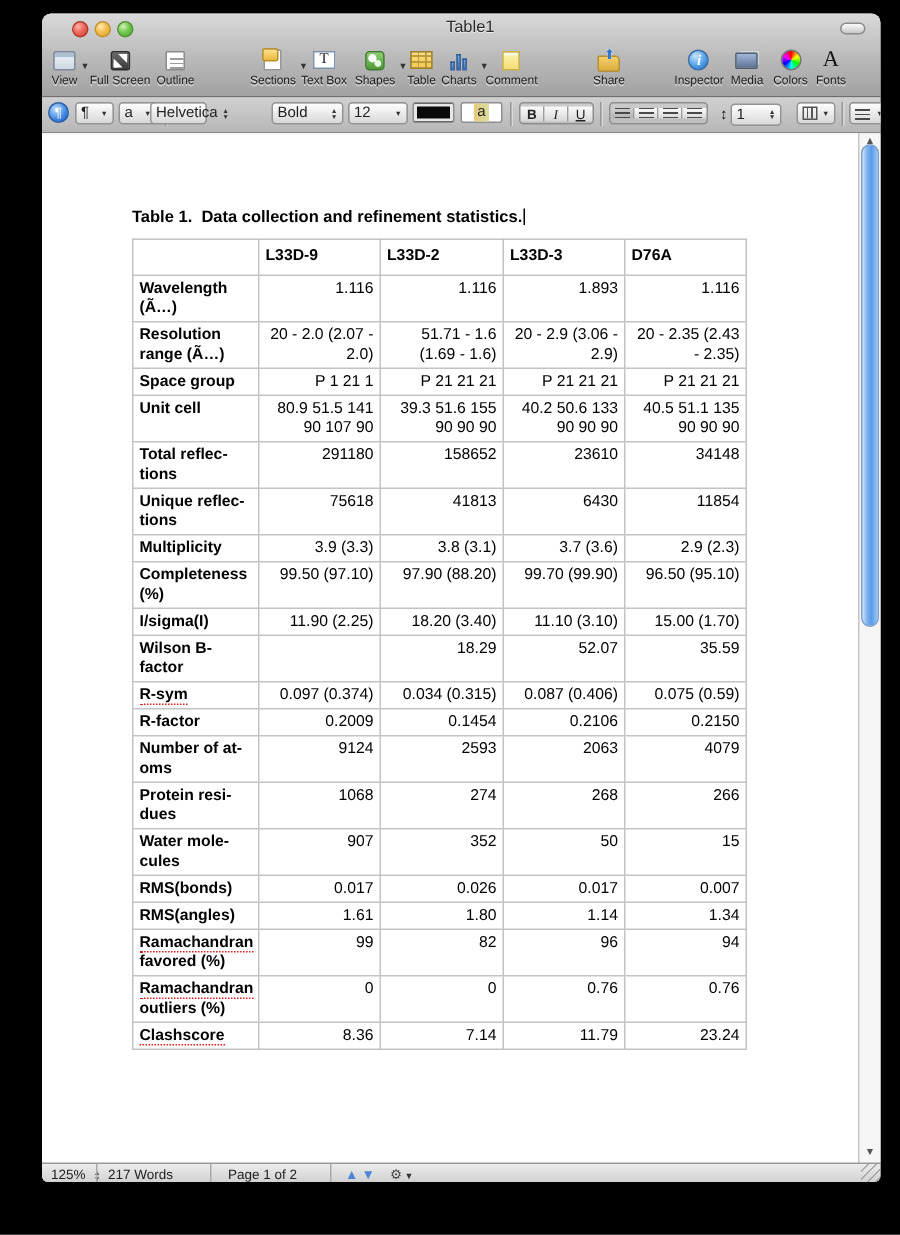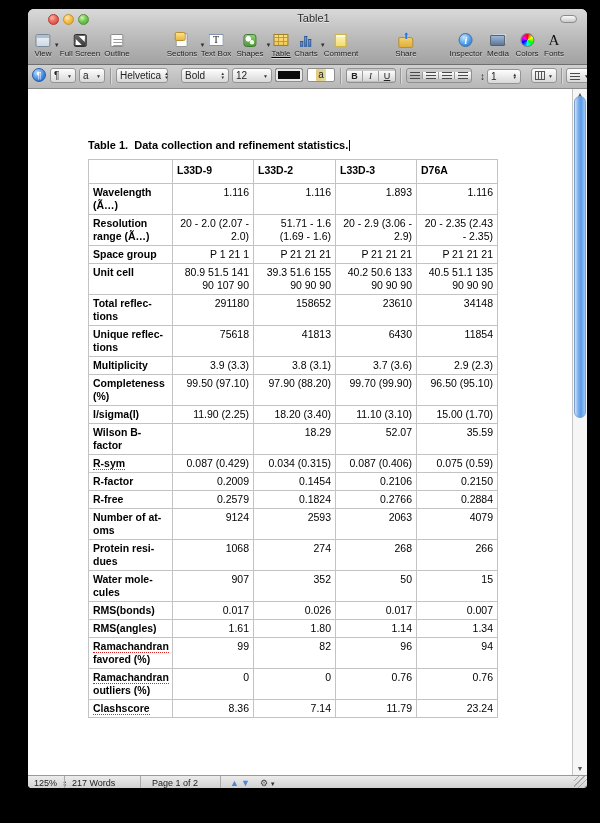--- a/index.html
+++ b/index.html
@@ -164,21 +164,21 @@
           </span>
           <div class="lbl">Text Box</div>
         </div>
         <div class="tb-item" style="left: 222px;">
           <span class="ic">
             <span class="i-shapes"></span>
             <span class="tb-dd">▼</span>
           </span>
           <div class="lbl">Shapes</div>
         </div>
-        <div class="tb-item" style="left: 253px; text-decoration: underline;">
+        <div class="tb-item" style="left: 253px;">
           <span class="ic">
             <span class="i-table"></span>
           </span>
           <div class="lbl">Table</div>
         </div>
         <div class="tb-item" style="left: 278px; text-align: right;">
           <span class="ic">
             <span class="i-charts">
               <b style="height:6px"></b>
               <b style="height:11px"></b>
@@ -231,21 +231,21 @@
     <span class="fb fb-round" style="left:4px">¶</span>
     <span class="fb fb-mini" style="left:22px;width:26px">
       <span>¶</span>
       <span class="mini-arrow">▼</span>
     </span>
     <span class="fb fb-mini" style="left:51px;width:26px">
       <span>a</span>
       <span class="mini-arrow">▼</span>
     </span>
     <span class="fb fb-sep" style="left:82px"></span>
-    <span class="fb fb-popup" style="left:88px;width:52px">
+    <span class="fb fb-popup" style="left:72px;width:38px">
       <span>Helvetica</span>
       <span class="arrows">
           <span>▲</span>
           <span>▼</span>
         </span>
     </span>
     <span class="fb fb-popup" style="left:153px;width:48px">
       <span>Bold</span>
       <span class="arrows">
           <span>▲</span>
@@ -388,38 +388,31 @@
             </tr>
             <tr>
               <th>Wilson B-factor</th>
               <td></td>
               <td>18.29</td>
               <td>52.07</td>
               <td>35.59</td>
             </tr>
             <tr>
               <th><span class="spell">R-sym</span></th>
-              <td>0.087 (0.429)</td>
+              <td>0.097 (0.374)</td>
               <td>0.034 (0.315)</td>
               <td>0.087 (0.406)</td>
               <td>0.075 (0.59)</td>
             </tr>
             <tr>
               <th>R-factor</th>
               <td>0.2009</td>
               <td>0.1454</td>
               <td>0.2106</td>
               <td>0.2150</td>
-            </tr>
-            <tr>
-              <th>R-free</th>
-              <td>0.2579</td>
-              <td>0.1824</td>
-              <td>0.2766</td>
-              <td>0.2884</td>
             </tr>
             <tr>
               <th>Number of at­oms</th>
               <td>9124</td>
               <td>2593</td>
               <td>2063</td>
               <td>4079</td>
             </tr>
             <tr>
               <th>Protein resi­dues</th>

